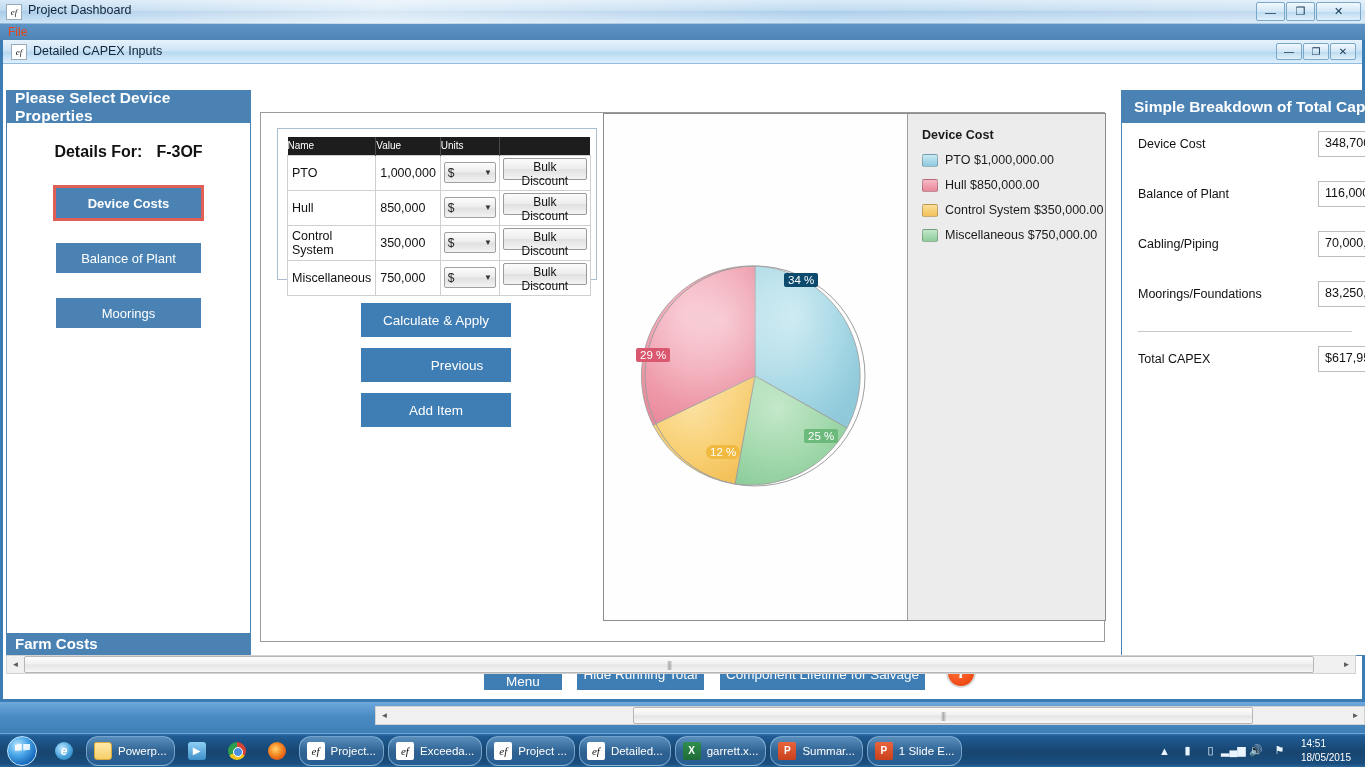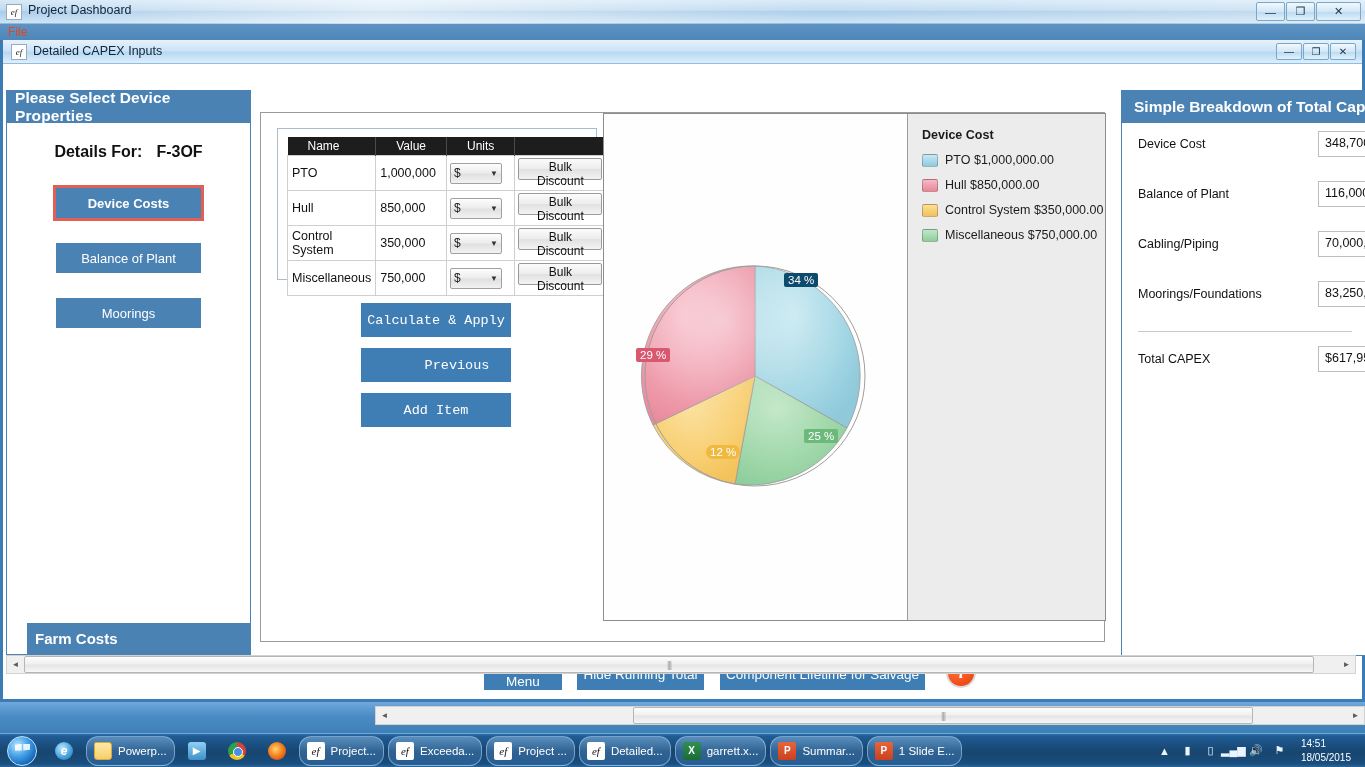--- a/index.html
+++ b/index.html
@@ -98,22 +98,22 @@
   }
   .side-btn.selected { outline: 3px solid #e06055; outline-offset: 0px; font-weight: bold; }
   .sb1 { margin-top: 27px; }
   .sb2 { margin-top: 25px; }
   .sb3 { margin-top: 25px; }
 
   .farm-section {
     position: absolute; left: 0; bottom: 0; width: 243px;
   }
   .farm-header {
-    height: 31px; background: #4a82b4; color: #ffffff; font-size: 15px; font-weight: bold;
-    display: flex; align-items: center; padding-left: 8px; margin-left: 20px;
+    height: 21px; background: #4a82b4; color: #ffffff; font-size: 15px; font-weight: bold;
+    display: flex; align-items: center; padding-left: 8px;
   }
   .farm-body { height: 58px; background: #ffffff; padding-top: 12px; }
 
   
   .content {
     position: absolute; left: 257px; top: 26px; width: 857px; height: 576px;
   }
   .tabstrip { position: relative; height: 23px; }
   .tab {
     position: absolute; left: 0; top: 0; height: 23px; padding: 0 10px;
@@ -129,22 +129,22 @@
     background: #ffffff; border: 1px solid #9b9b9b;
   }
 
   
   .grid-wrap {
     position: absolute; left: 16px; top: 15px; width: 320px; height: 152px;
     background: #ffffff; border: 1px solid #a9bdd0; padding: 8px 9px;
   }
   table.grid { border-collapse: collapse; width: 302px; }
   table.grid th {
-    background: #1d1d1d; color: #ffffff; font-size: 12px; font-weight: normal;
-    text-align: left; padding: 2px 20px; height: 18px;
+    background: #1d1d1d; color: #ffffff; font-size: 10px; font-weight: normal;
+    text-align: left; padding: 2px 0; height: 18px;
     border-right: 1px solid #4a4a4a;
   }
   table.grid th.c1 { width: 92px; }
   table.grid th.c2 { width: 62px; }
   table.grid th.c3 { width: 58px; }
   table.grid th.c4 { width: 90px; border-right: none; }
   table.grid td {
     border: 1px solid #cfcfcf; font-size: 12.5px; color: #111;
     padding: 2px 4px; height: 28px; background: #ffffff;
   }
@@ -160,21 +160,21 @@
     width: 84px; height: 22px; border: 1px solid #9a9a9a; border-radius: 2px;
     background: linear-gradient(to bottom, #fbfbfb 0%, #ededed 48%, #e1e1e1 52%, #f3f3f3 100%);
     font-size: 12px; color: #111; cursor: pointer;
     font-family: "Liberation Sans", sans-serif;
   }
 
   
   .act-btn {
     position: absolute; left: 100px; width: 150px; height: 34px;
     background: #3f7db5; color: #ffffff; border: none; font-size: 13.5px;
-    cursor: pointer; font-family: Liberation Mono, monospace;
+    cursor: pointer; font-family: Liberation Sans, sans-serif;
   }
   .ab1 { top: 190px; }
   .ab2 { top: 235px; padding-left: 48px; }
   .ab3 { top: 280px; }
 
   
   .chartcard {
     position: absolute; left: 342px; top: 0px; width: 503px; height: 508px;
     background: #ffffff; border: 1px solid #8d8d8d;
   }

